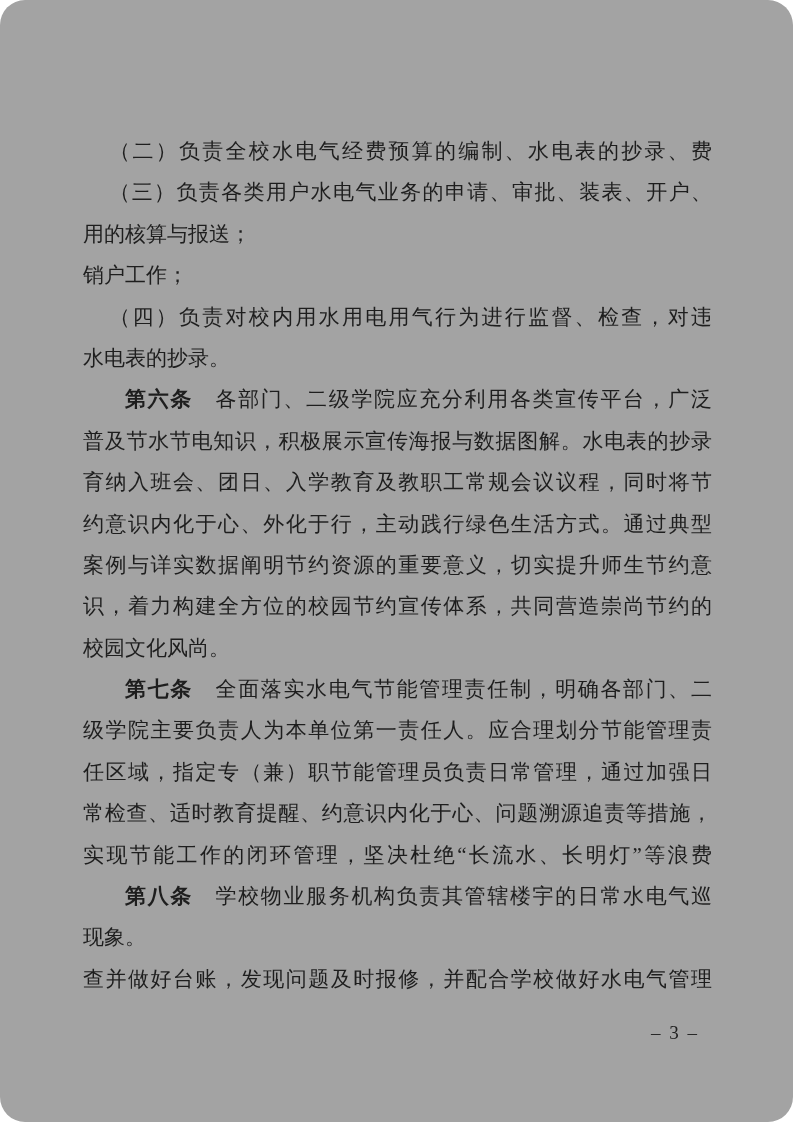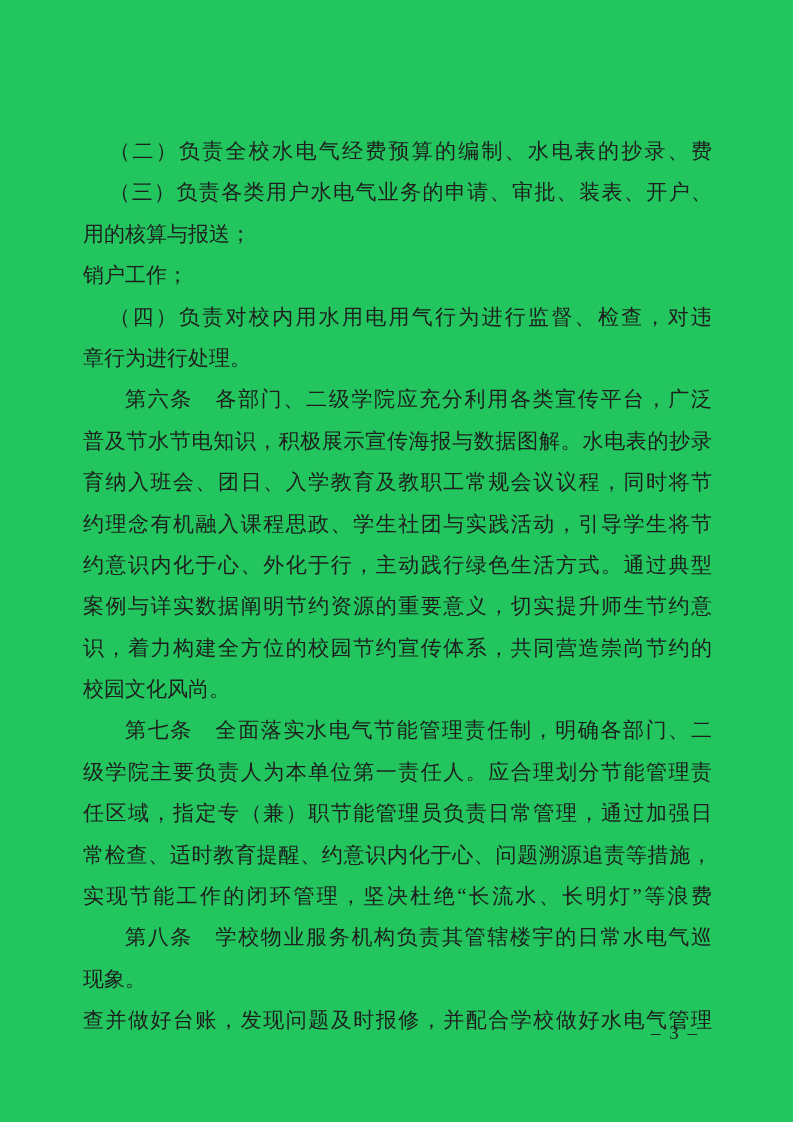--- a/index.html
+++ b/index.html
@@ -1,23 +1,24 @@
 <!DOCTYPE html>
 <html><head>
 <meta charset="utf-8">
 <style>
   html, body { margin: 0; padding: 0; background: #ffffff; }
   .page {
     position: relative;
     width: 793px;
     height: 1122px;
-    background: #22c55e;
+    background: #a3a3a3;
     font-family: "Liberation Serif", serif;
     color: #1e1e1e;
     overflow: hidden;
+    border-radius: 25px;
   }
   .content {
     position: absolute;
     left: 83px;
     top: 131px;
     width: 629px;
     font-size: 21px;
     line-height: 41.4px;
   }
   .line {
@@ -29,21 +30,21 @@
   .p-end {
     text-align-last: left;
   }
   .p-paren {
     text-indent: 1.25em;
   }
   .p-article {
     text-indent: 2em;
   }
   .bold {
-    font-weight: 400;
+    font-weight: 700;
   }
   .page-number {
     position: absolute;
     top: 1022px;
     right: 94px;
     font-size: 19px;
     letter-spacing: 2px;
     color: #222222;
     font-family: "Liberation Serif", serif;
   }
@@ -52,26 +53,25 @@
 <body>
 
 <div class="page">
   <div class="content">
 
     <div class="line p-paren">（二）负责全校水电气经费预算的编制、水电表的抄录、费</div>
     <div class="line p-paren">（三）负责各类用户水电气业务的申请、审批、装表、开户、</div>
     <div class="line p-end">用的核算与报送；</div>
     <div class="line p-end">销户工作；</div>
     <div class="line p-paren">（四）负责对校内用水用电用气行为进行监督、检查，对违</div>
-    <div class="line p-end">章行为进行处理。</div>
+    <div class="line p-end">水电表的抄录。</div>
 
     <div class="line p-article"><span class="bold">第六条</span><span>　各部门、二级学院应充分利用各类宣传平台，广泛</span></div>
     <div class="line">普及节水节电知识，积极展示宣传海报与数据图解。水电表的抄录</div>
     <div class="line">育纳入班会、团日、入学教育及教职工常规会议议程，同时将节</div>
-    <div class="line">约理念有机融入课程思政、学生社团与实践活动，引导学生将节</div>
     <div class="line">约意识内化于心、外化于行，主动践行绿色生活方式。通过典型</div>
     <div class="line">案例与详实数据阐明节约资源的重要意义，切实提升师生节约意</div>
     <div class="line">识，着力构建全方位的校园节约宣传体系，共同营造崇尚节约的</div>
     <div class="line p-end">校园文化风尚。</div>
 
     <div class="line p-article"><span class="bold">第七条</span><span>　全面落实水电气节能管理责任制，明确各部门、二</span></div>
     <div class="line">级学院主要负责人为本单位第一责任人。应合理划分节能管理责</div>
     <div class="line">任区域，指定专（兼）职节能管理员负责日常管理，通过加强日</div>
     <div class="line">常检查、适时教育提醒、约意识内化于心、问题溯源追责等措施，</div>
     <div class="line">实现节能工作的闭环管理，坚决杜绝“长流水、长明灯”等浪费</div>

